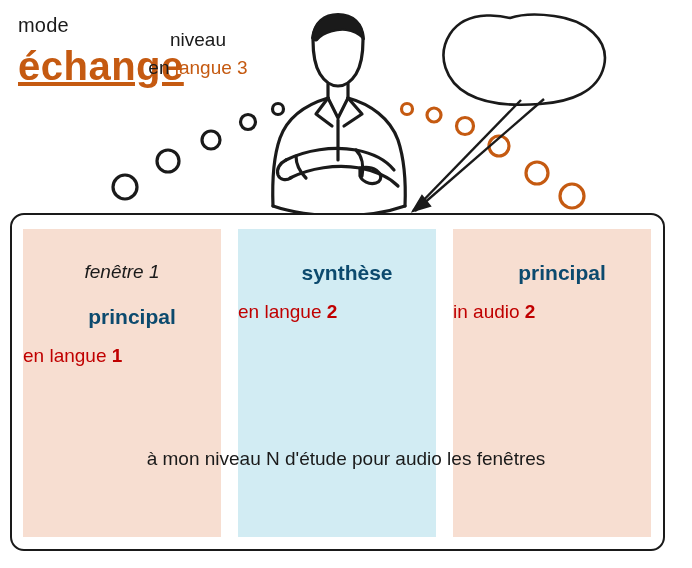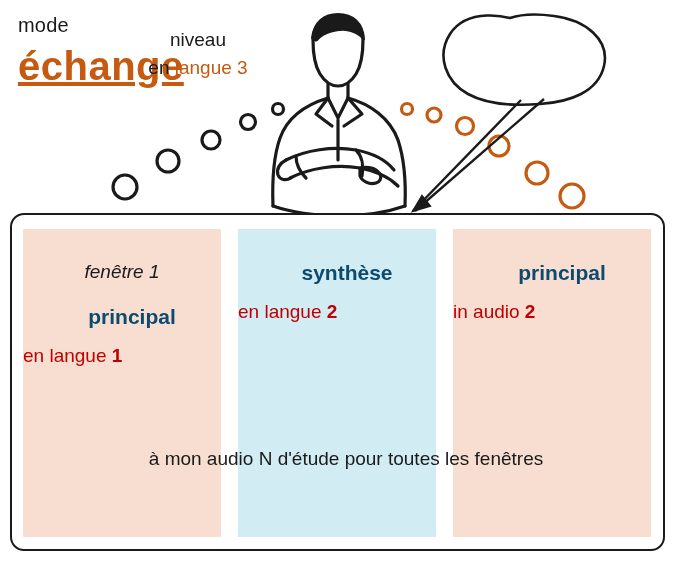--- a/index.html
+++ b/index.html
@@ -224,15 +224,15 @@
       <div class="col-lang"><span>en langue </span><b>2</b></div>
     </div>
 
     <div class="col col-3">
       <div class="col-role">principal</div>
       <div class="col-lang"><span>in audio </span><b>2</b></div>
     </div>
 
   </div>
 
-  <div class="footnote">à mon audio N d'étude pour toutes les fenêtres</div>
+  <div class="footnote">à mon niveau N d'étude pour audio les fenêtres</div>
 
 </div>
 
 </body></html>

